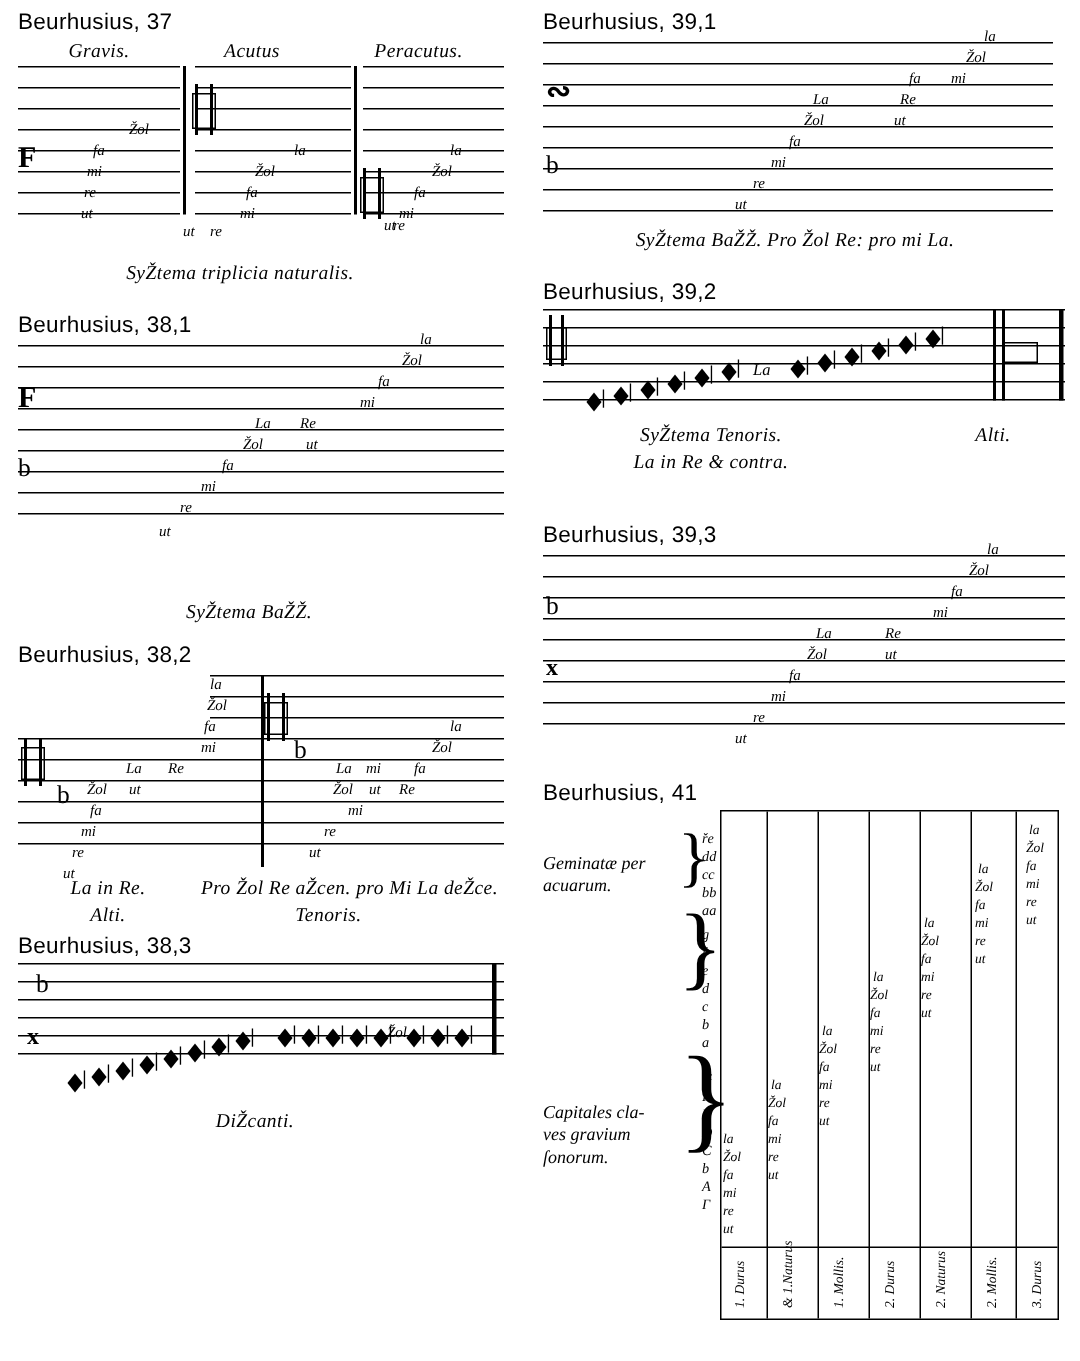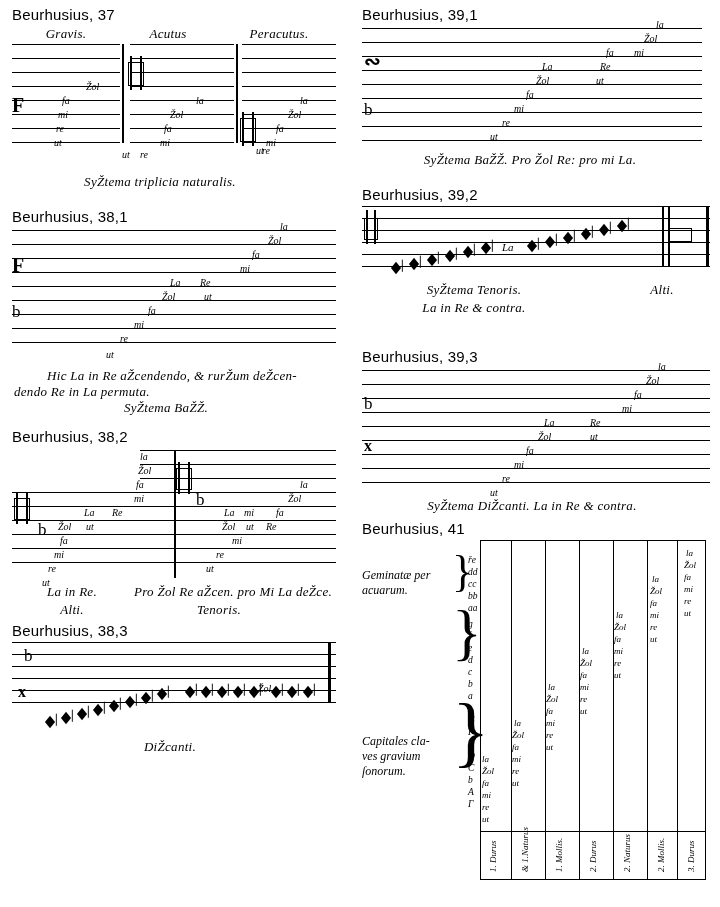--- a/index.html
+++ b/index.html
@@ -144,22 +144,20 @@
       <div class="syl" style="left:240px;top:56px;">mi</div>
       <div class="syl" style="left:170px;top:70px;">La</div>
       <div class="syl" style="left:200px;top:70px;">Re</div>
       <div class="syl" style="left:162px;top:84px;">Žol</div>
       <div class="syl" style="left:204px;top:84px;">ut</div>
       <div class="syl" style="left:148px;top:98px;">fa</div>
       <div class="syl" style="left:134px;top:112px;">mi</div>
       <div class="syl" style="left:120px;top:126px;">re</div>
       <div class="syl" style="left:106px;top:142px;">ut</div>
 
-      <div class="cap" style="position:absolute;left:0;top:160px;width:344px;">Hic La in Re aŽcendendo, &amp; rurŽum deŽcen-</div>
-      <div class="cap" style="position:absolute;left:0;top:176px;width:344px;text-align:left;padding-left:14px;box-sizing:border-box;">dendo Re in La permuta.</div>
       <div class="cap" style="position:absolute;left:0;top:192px;width:332px;">SyŽtema BaŽŽ.</div>
     </div>
 
     <div class="figure" style="position:absolute;left:0;top:428px;width:352px;height:190px;">
       <div class="caption-ref" style="position:absolute;left:12px;top:0px;">Beurhusius, 38,2</div>
 
       <div class="stave" style="left:12px;top:22px;width:324px;height:116px;">
         <div class="ln" style="top:0px;left:128px;width:196px;"></div>
         <div class="ln" style="top:14px;left:128px;width:196px;"></div>
         <div class="ln" style="top:28px;left:128px;width:196px;"></div>
@@ -350,21 +348,20 @@
       <div class="syl" style="left:266px;top:64px;">mi</div>
       <div class="syl" style="left:188px;top:78px;">La</div>
       <div class="syl" style="left:234px;top:78px;">Re</div>
       <div class="syl" style="left:182px;top:92px;">Žol</div>
       <div class="syl" style="left:234px;top:92px;">ut</div>
       <div class="syl" style="left:170px;top:106px;">fa</div>
       <div class="syl" style="left:158px;top:120px;">mi</div>
       <div class="syl" style="left:146px;top:134px;">re</div>
       <div class="syl" style="left:134px;top:148px;">ut</div>
 
-      <div class="cap" style="position:absolute;left:0;top:158px;width:352px;">SyŽtema DiŽcanti. La in Re &amp; contra.</div>
     </div>
 
     <div class="figure" style="position:absolute;left:0;top:516px;width:364px;height:380px;">
       <div class="caption-ref" style="position:absolute;left:6px;top:4px;">Beurhusius, 41</div>
 
       <div class="lbl" style="left:6px;top:52px;width:96px;">Geminatæ per<br>acuarum.</div>
       <div class="lbl" style="left:6px;top:218px;width:100px;">Capitales cla-<br>ves gravium<br>ſonorum.</div>
 
       <div class="brace" style="left:96px;top:36px;">}</div>
       <div class="brace" style="left:96px;top:96px;font-size:62px;">}</div>

